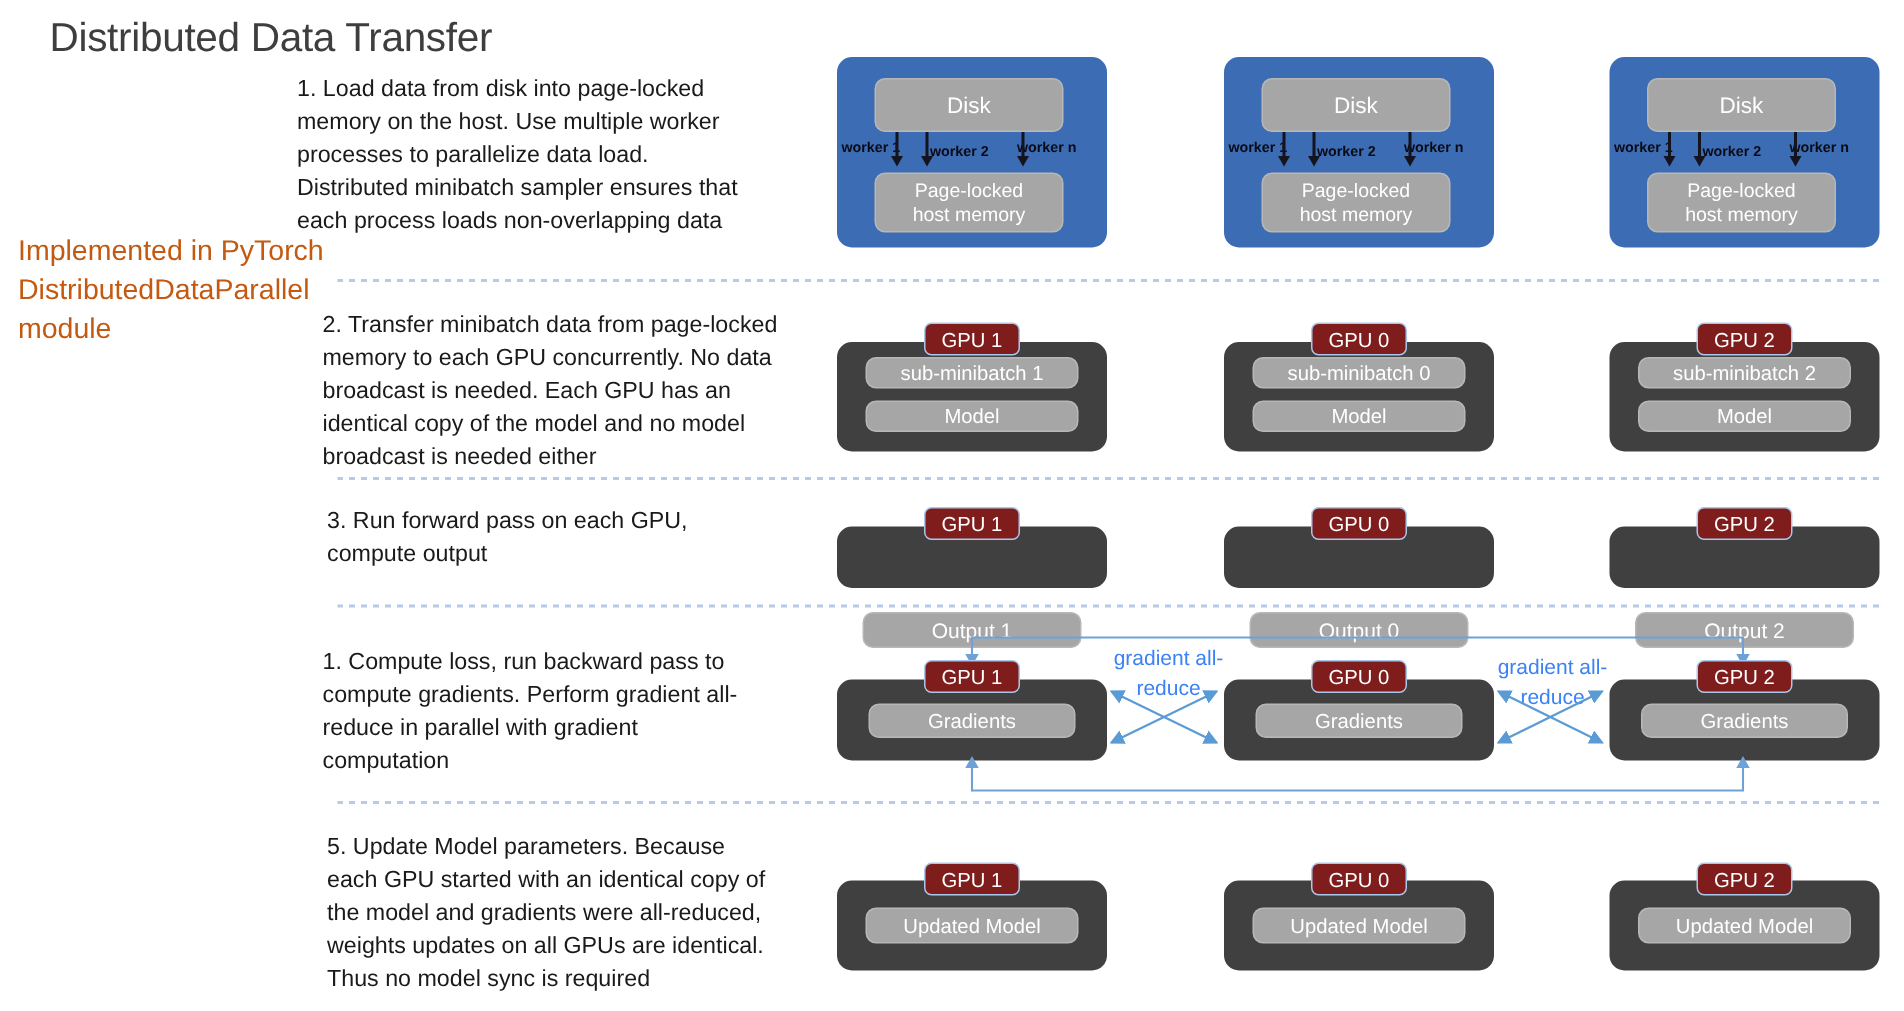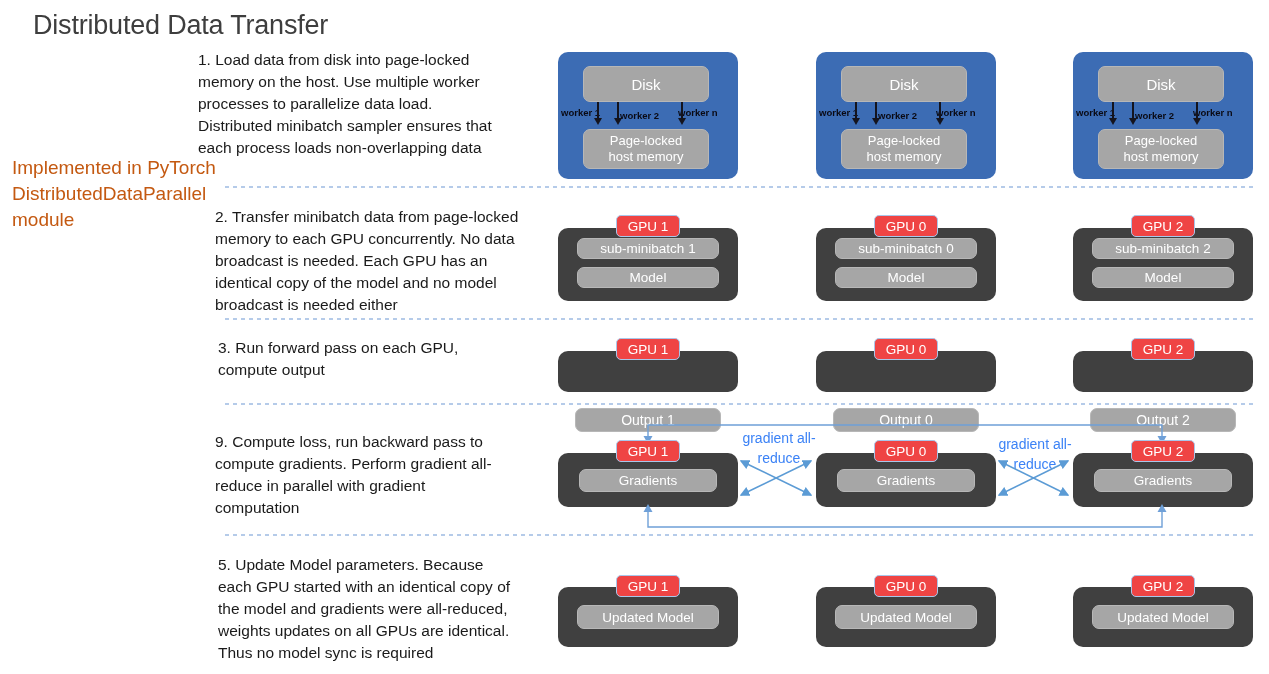--- a/index.html
+++ b/index.html
@@ -9,33 +9,33 @@
          color:#3e3e3e;letter-spacing:-0.2px;margin:0;}
   .note{position:absolute;left:12px;color:#C45911;font-size:19px;line-height:26px;
         white-space:pre-line;}
   .note1{top:104px;}
   .note2{top:155px;}
   .step{position:absolute;width:360px;font-size:15.5px;line-height:22px;color:#1a1a1a;
         white-space:pre-line;}
   .sep{position:absolute;left:225px;width:1030px;height:2px;
        background:repeating-linear-gradient(90deg,#b5cbe9 0 4px,transparent 4px 8px);}
   
-  .card1{position:absolute;top:38px;width:180px;height:127px;background:#3C6CB4;border-radius:10px;margin-top:14px;}
+  .card1{position:absolute;top:38px;width:180px;height:127px;background:#3C6CB4;border-radius:10px;}
   .gbox{position:absolute;background:#A6A6A6;border:1px solid #b7b7b7;border-radius:7px;color:#fff;
         display:flex;align-items:center;justify-content:center;text-align:center;box-sizing:border-box;}
   .disk{left:25px;top:14px;width:126px;height:36px;font-size:15px;}
   .mem{left:25px;top:77px;width:126px;height:40px;font-size:13px;line-height:16px;white-space:pre-line;}
   .wlabel{position:absolute;font-size:9.5px;font-weight:bold;color:#0a0a14;white-space:nowrap;}
   .varrow{position:absolute;top:50px;width:2px;height:20px;background:#14141e;}
   .varrow::after{content:"";position:absolute;bottom:-7px;left:-3.5px;width:0;height:0;
         border:4.5px solid transparent;border-top:7px solid #14141e;}
   
   .gpuwrap{position:absolute;width:180px;}
   .tab{position:absolute;left:50%;transform:translateX(-50%);top:0;height:22px;min-width:64px;
-       background:#ef4444;border:1.5px solid #A9C7EA;border-radius:5px;color:#fff;font-size:13.5px;
+       background:#7f1d1d;border:1.5px solid #A9C7EA;border-radius:5px;color:#fff;font-size:13.5px;
        display:flex;align-items:center;justify-content:center;padding:0 9px;box-sizing:border-box;z-index:2;}
   .gcard{position:absolute;left:0;top:13px;width:180px;background:#404040;border-radius:10px;}
   .h73{height:73px;} .h41{height:41px;} .h54{height:54px;} .h60{height:60px;top:12px;}
   .ib{font-size:13.5px;}
   .row2-b1{left:19px;top:10px;width:142px;height:21px;}
   .row2-b2{left:19px;top:39px;width:142px;height:21px;}
   .row3-b{left:17px;top:9px;width:146px;height:24px;font-size:14px;margin-top:48px;}
   .row4-b{left:21px;top:16px;width:138px;height:23px;}
   .row5-b{left:19px;top:18px;width:142px;height:24px;}
   .arlabel{position:absolute;width:112px;text-align:center;font-size:14px;line-height:20px;
@@ -58,21 +58,21 @@
 processes to parallelize data load.
 Distributed minibatch sampler ensures that
 each process loads non-overlapping data</div>
   <div class="step" style="left:215px;top:206px;">2. Transfer minibatch data from page-locked
 memory to each GPU concurrently. No data
 broadcast is needed. Each GPU has an
 identical copy of the model and no model
 broadcast is needed either</div>
   <div class="step" style="left:218px;top:337px;">3. Run forward pass on each GPU,
 compute output</div>
-  <div class="step" style="left:215px;top:431px;">9. Compute loss, run backward pass to
+  <div class="step" style="left:215px;top:431px;">1. Compute loss, run backward pass to
 compute gradients. Perform gradient all-
 reduce in parallel with gradient
 computation</div>
   <div class="step" style="left:218px;top:554px;">5. Update Model parameters. Because
 each GPU started with an identical copy of
 the model and gradients were all-reduced,
 weights updates on all GPUs are identical.
 Thus no model sync is required</div>
 
   <div class="sep" style="top:186px;"></div>

